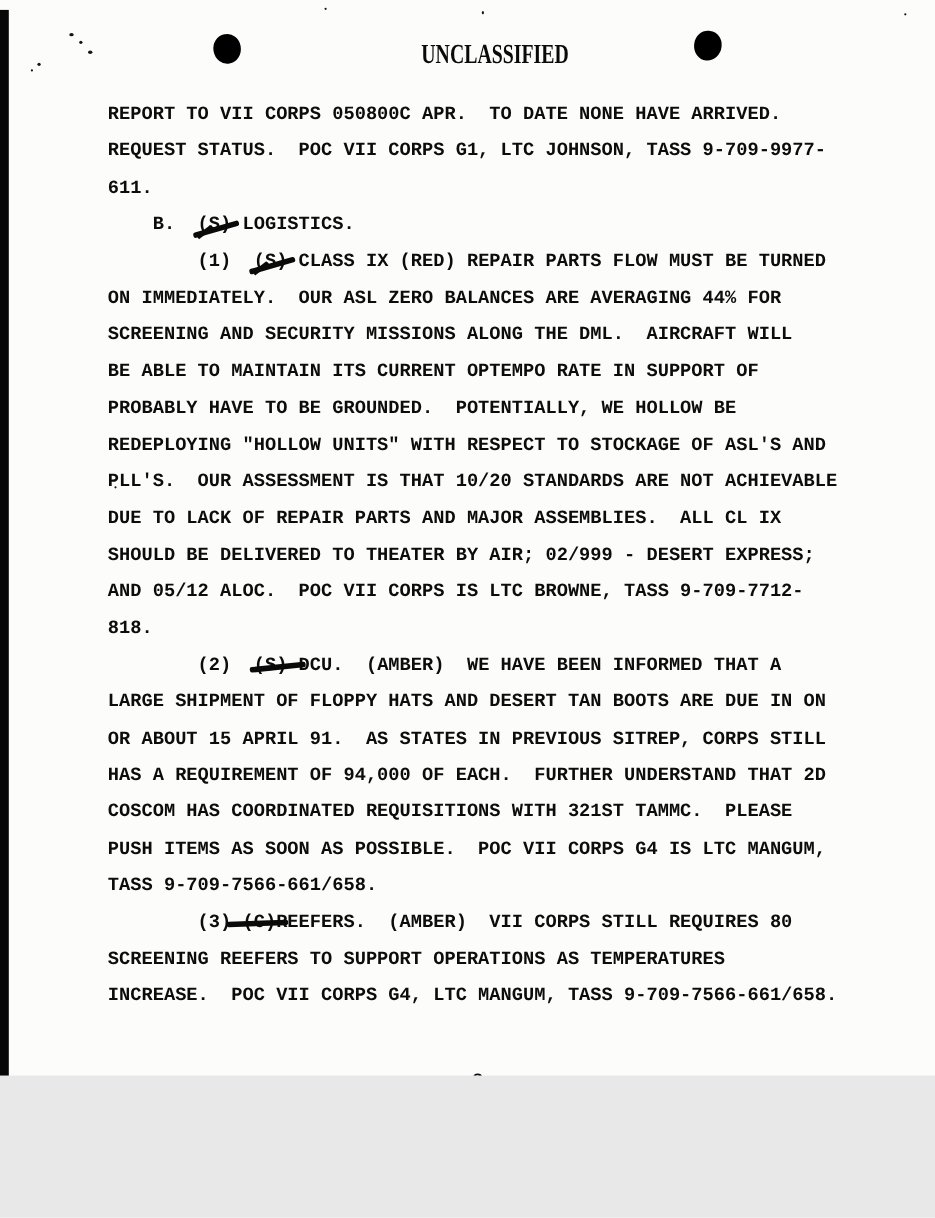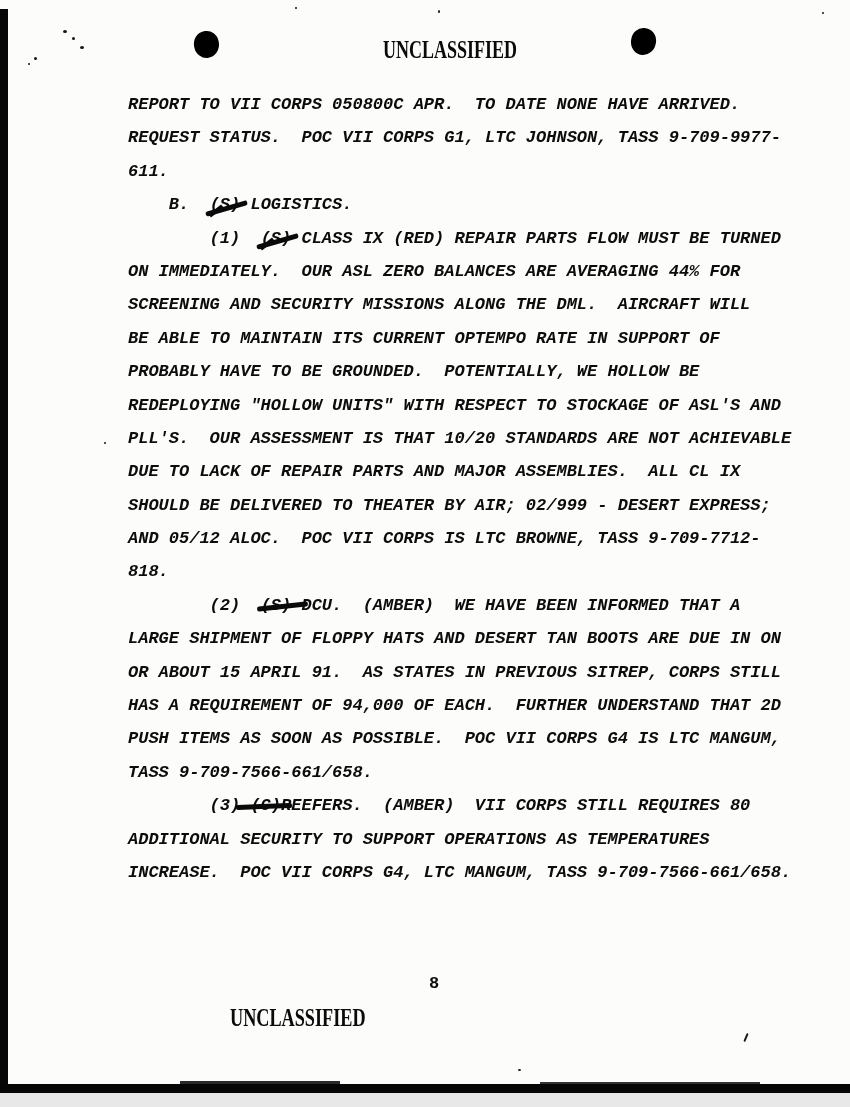--- a/index.html
+++ b/index.html
@@ -1,18 +1,18 @@
 <!DOCTYPE html>
 <html><head>
 <meta charset="utf-8">
 <style>
   html,body { margin:0; padding:0; background:#e8e8e8; }
   .page {
     position:relative;
-    width:850px; height:1093px;
+    width:850px; height:978px;
     background:#fcfcfa;
     overflow:hidden;
     font-family:"Liberation Mono", monospace;
   }
   
   .edge-left  { position:absolute; left:0; top:9px; width:8px; height:1088px; background:#070707; }
   .edge-bottom{ position:absolute; left:0; top:1084px; width:850px; height:13px; background:#060606; }
   .edge-bottom::before { content:""; position:absolute; left:180px; top:-3px; width:160px; height:3px; background:#2a2a2a; }
   .edge-bottom::after  { content:""; position:absolute; left:540px; top:-2px; width:220px; height:2px; background:#333; }
 
@@ -33,21 +33,21 @@
     font-family:"Liberation Serif", serif; font-weight:bold; font-size:26px;
     color:#0a0a0a; white-space:nowrap;
     transform:scaleX(0.70); transform-origin:left center;
   }
   .page-number {
     position:absolute; left:429px; top:974px;
     font-size:17px; font-weight:bold; color:#0b0b0b;
   }
 
   
-  .body-text { position:absolute; left:128px; top:88px;font-style:italic; }
+  .body-text { position:absolute; left:98px; top:88px; }
   .tline {
     height:33.4px; line-height:33.4px;
     white-space:pre;
     font-size:17px; font-weight:bold;
     color:#0c0c0c;
     letter-spacing:0;
   }
   
   .strike { position:relative; display:inline-block; }
   .strike::after { content:""; position:absolute; background:#0a0a0a; border-radius:2px; }
@@ -86,24 +86,25 @@
       <div class="tline"><span>REDEPLOYING "HOLLOW UNITS" WITH RESPECT TO STOCKAGE OF ASL'S AND</span></div>
       <div class="tline"><span>PLL'S.  OUR ASSESSMENT IS THAT 10/20 STANDARDS ARE NOT ACHIEVABLE</span></div>
       <div class="tline"><span>DUE TO LACK OF REPAIR PARTS AND MAJOR ASSEMBLIES.  ALL CL IX</span></div>
       <div class="tline"><span>SHOULD BE DELIVERED TO THEATER BY AIR; 02/999 - DESERT EXPRESS;</span></div>
       <div class="tline"><span>AND 05/12 ALOC.  POC VII CORPS IS LTC BROWNE, TASS 9-709-7712-</span></div>
       <div class="tline"><span>818.</span></div>
       <div class="tline"><span>        (2)  </span><span class="strike strike-diag2">(S)</span><span> DCU.  (AMBER)  WE HAVE BEEN INFORMED THAT A</span></div>
       <div class="tline"><span>LARGE SHIPMENT OF FLOPPY HATS AND DESERT TAN BOOTS ARE DUE IN ON</span></div>
       <div class="tline"><span>OR ABOUT 15 APRIL 91.  AS STATES IN PREVIOUS SITREP, CORPS STILL</span></div>
       <div class="tline"><span>HAS A REQUIREMENT OF 94,000 OF EACH.  FURTHER UNDERSTAND THAT 2D</span></div>
+      <div class="tline"><span>COSCOM HAS COORDINATED REQUISITIONS WITH 321ST TAMMC.  PLEASE</span></div>
       <div class="tline"><span>PUSH ITEMS AS SOON AS POSSIBLE.  POC VII CORPS G4 IS LTC MANGUM,</span></div>
       <div class="tline"><span>TASS 9-709-7566-661/658.</span></div>
       <div class="tline"><span>        (3) </span><span class="strike strike-horiz">(C)</span><span>REEFERS.  (AMBER)  VII CORPS STILL REQUIRES 80</span></div>
-      <div class="tline"><span>ADDITIONAL SECURITY TO SUPPORT OPERATIONS AS TEMPERATURES</span></div>
+      <div class="tline"><span>SCREENING REEFERS TO SUPPORT OPERATIONS AS TEMPERATURES</span></div>
       <div class="tline"><span>INCREASE.  POC VII CORPS G4, LTC MANGUM, TASS 9-709-7566-661/658.</span></div>
     </div>
 
   <div class="page-number">8</div>
 
   <div class="footer-title">UNCLASSIFIED</div>
 
   <div class="speck" style="left:63px;top:30px;width:4px;height:3px;"></div>
   <div class="speck" style="left:72px;top:37px;width:3px;height:3px;"></div>
   <div class="speck" style="left:80px;top:46px;width:4px;height:3px;"></div>

